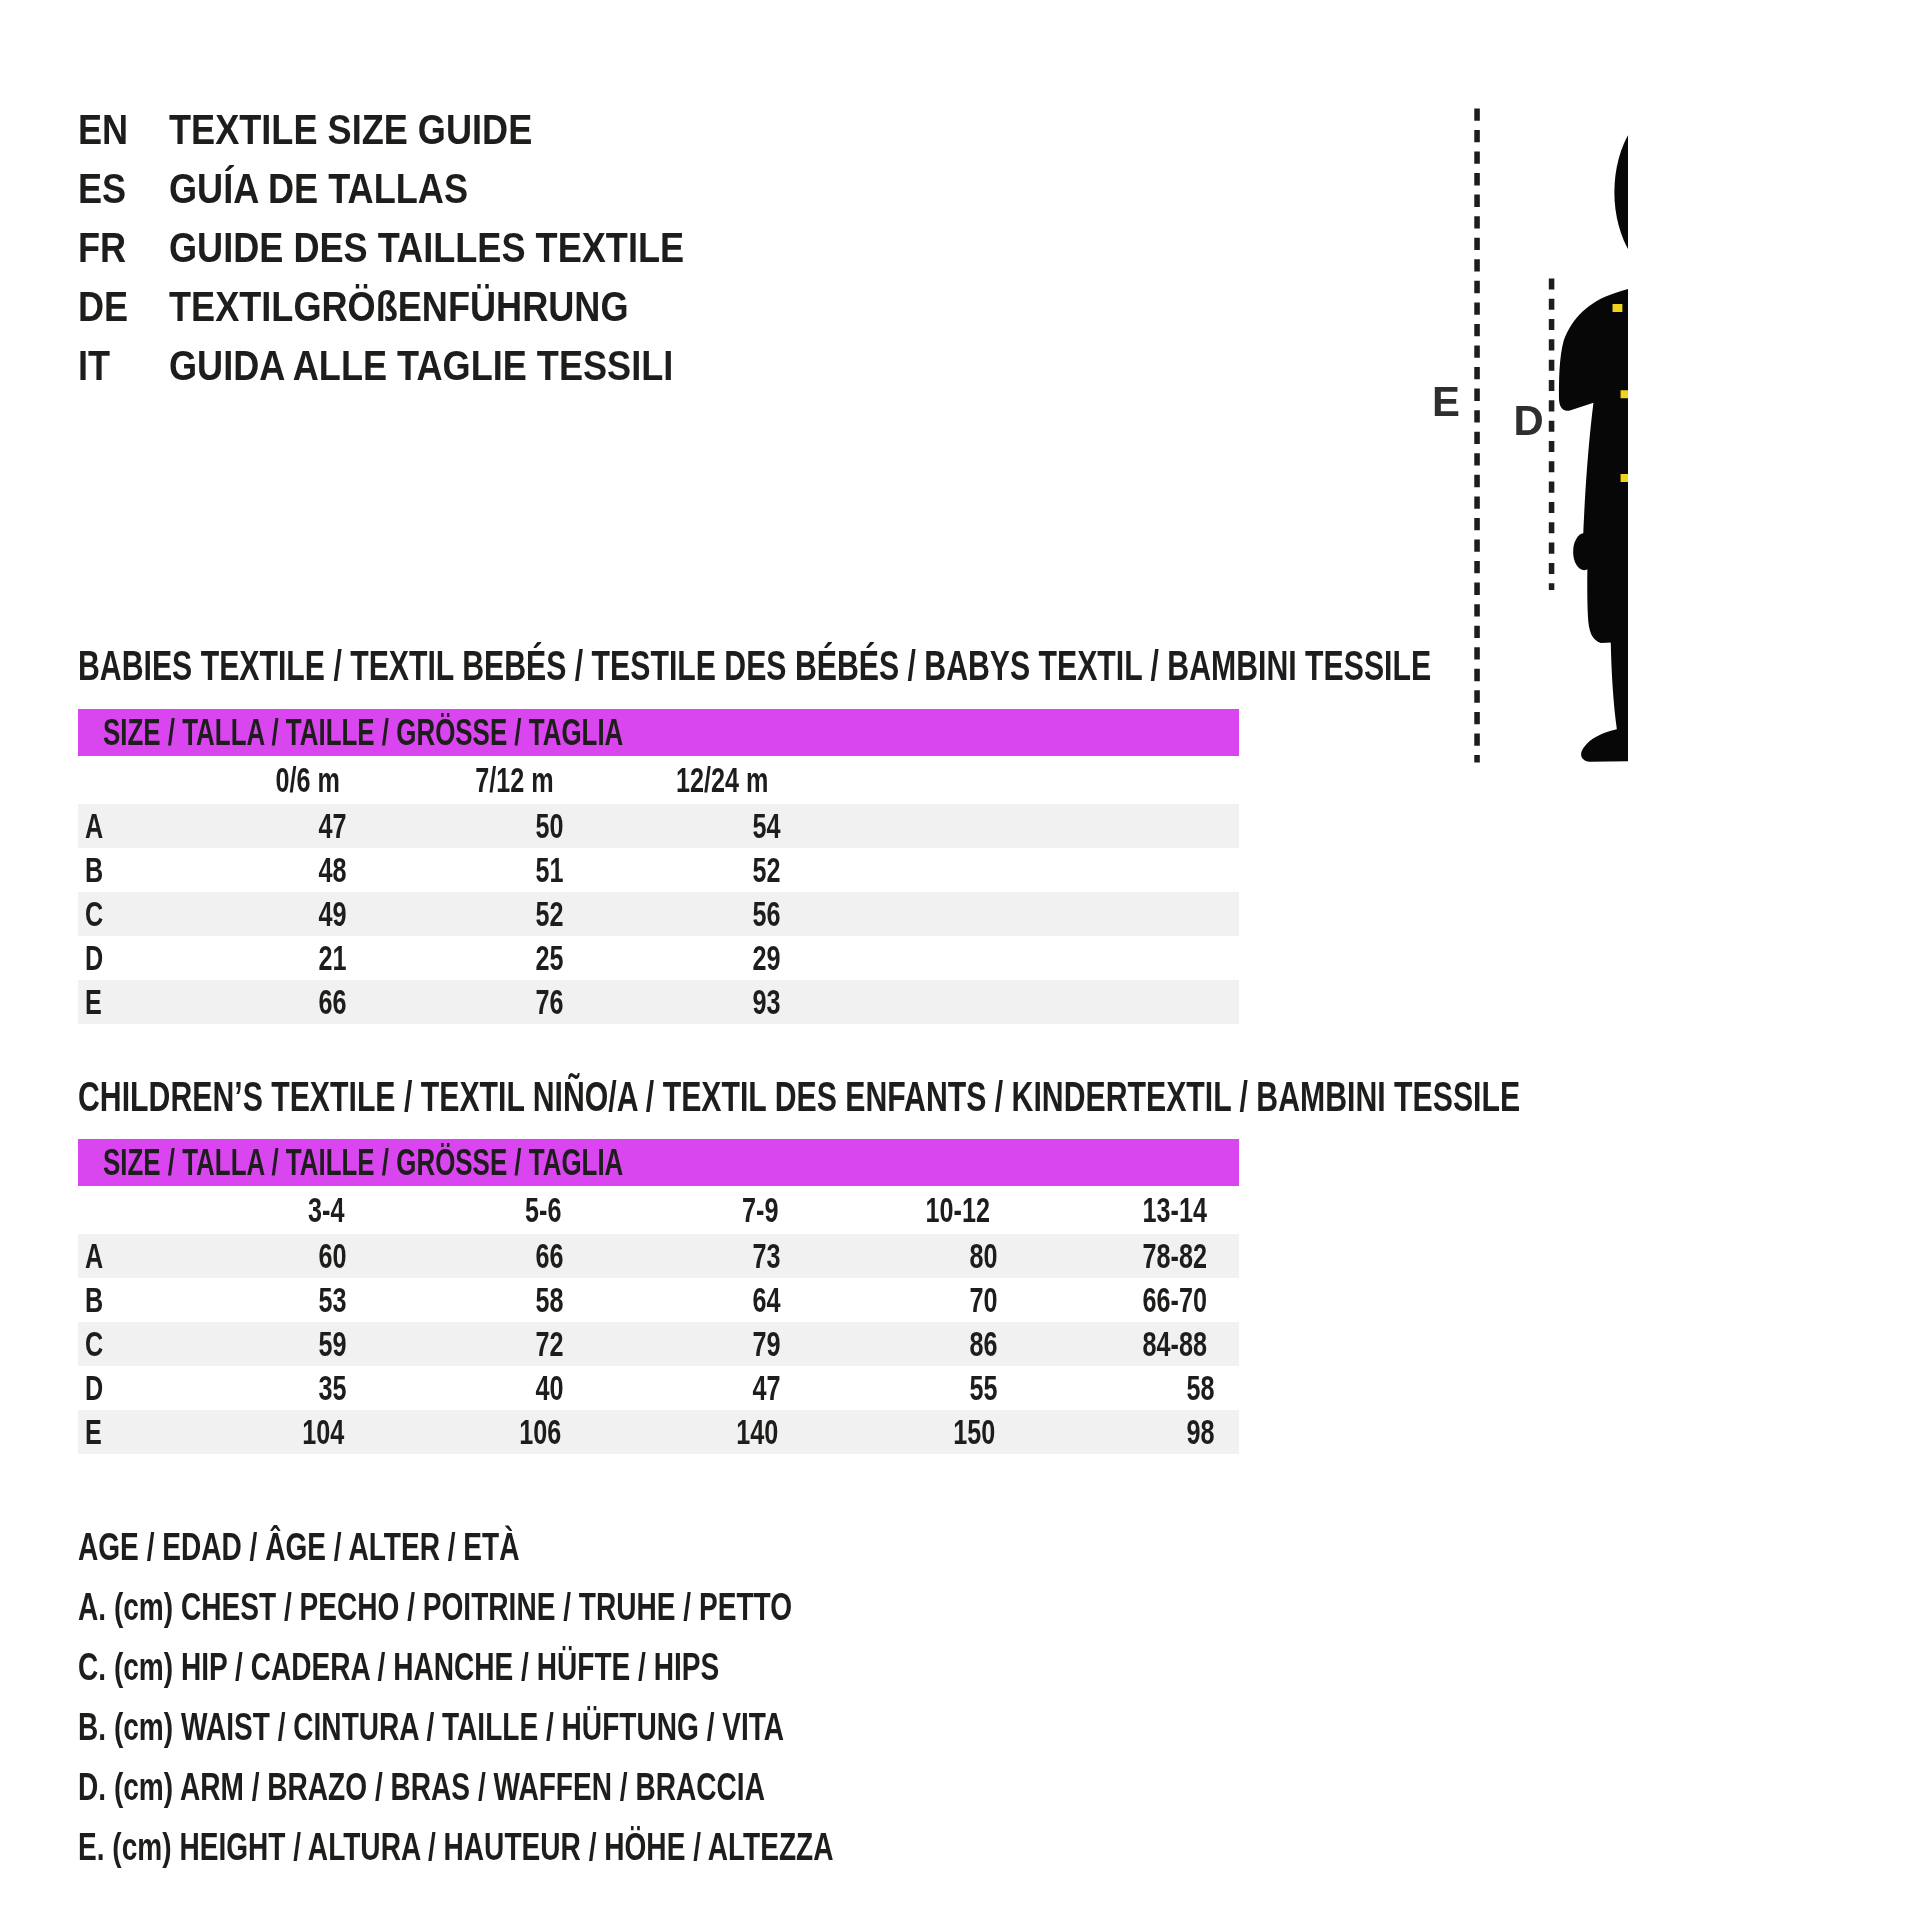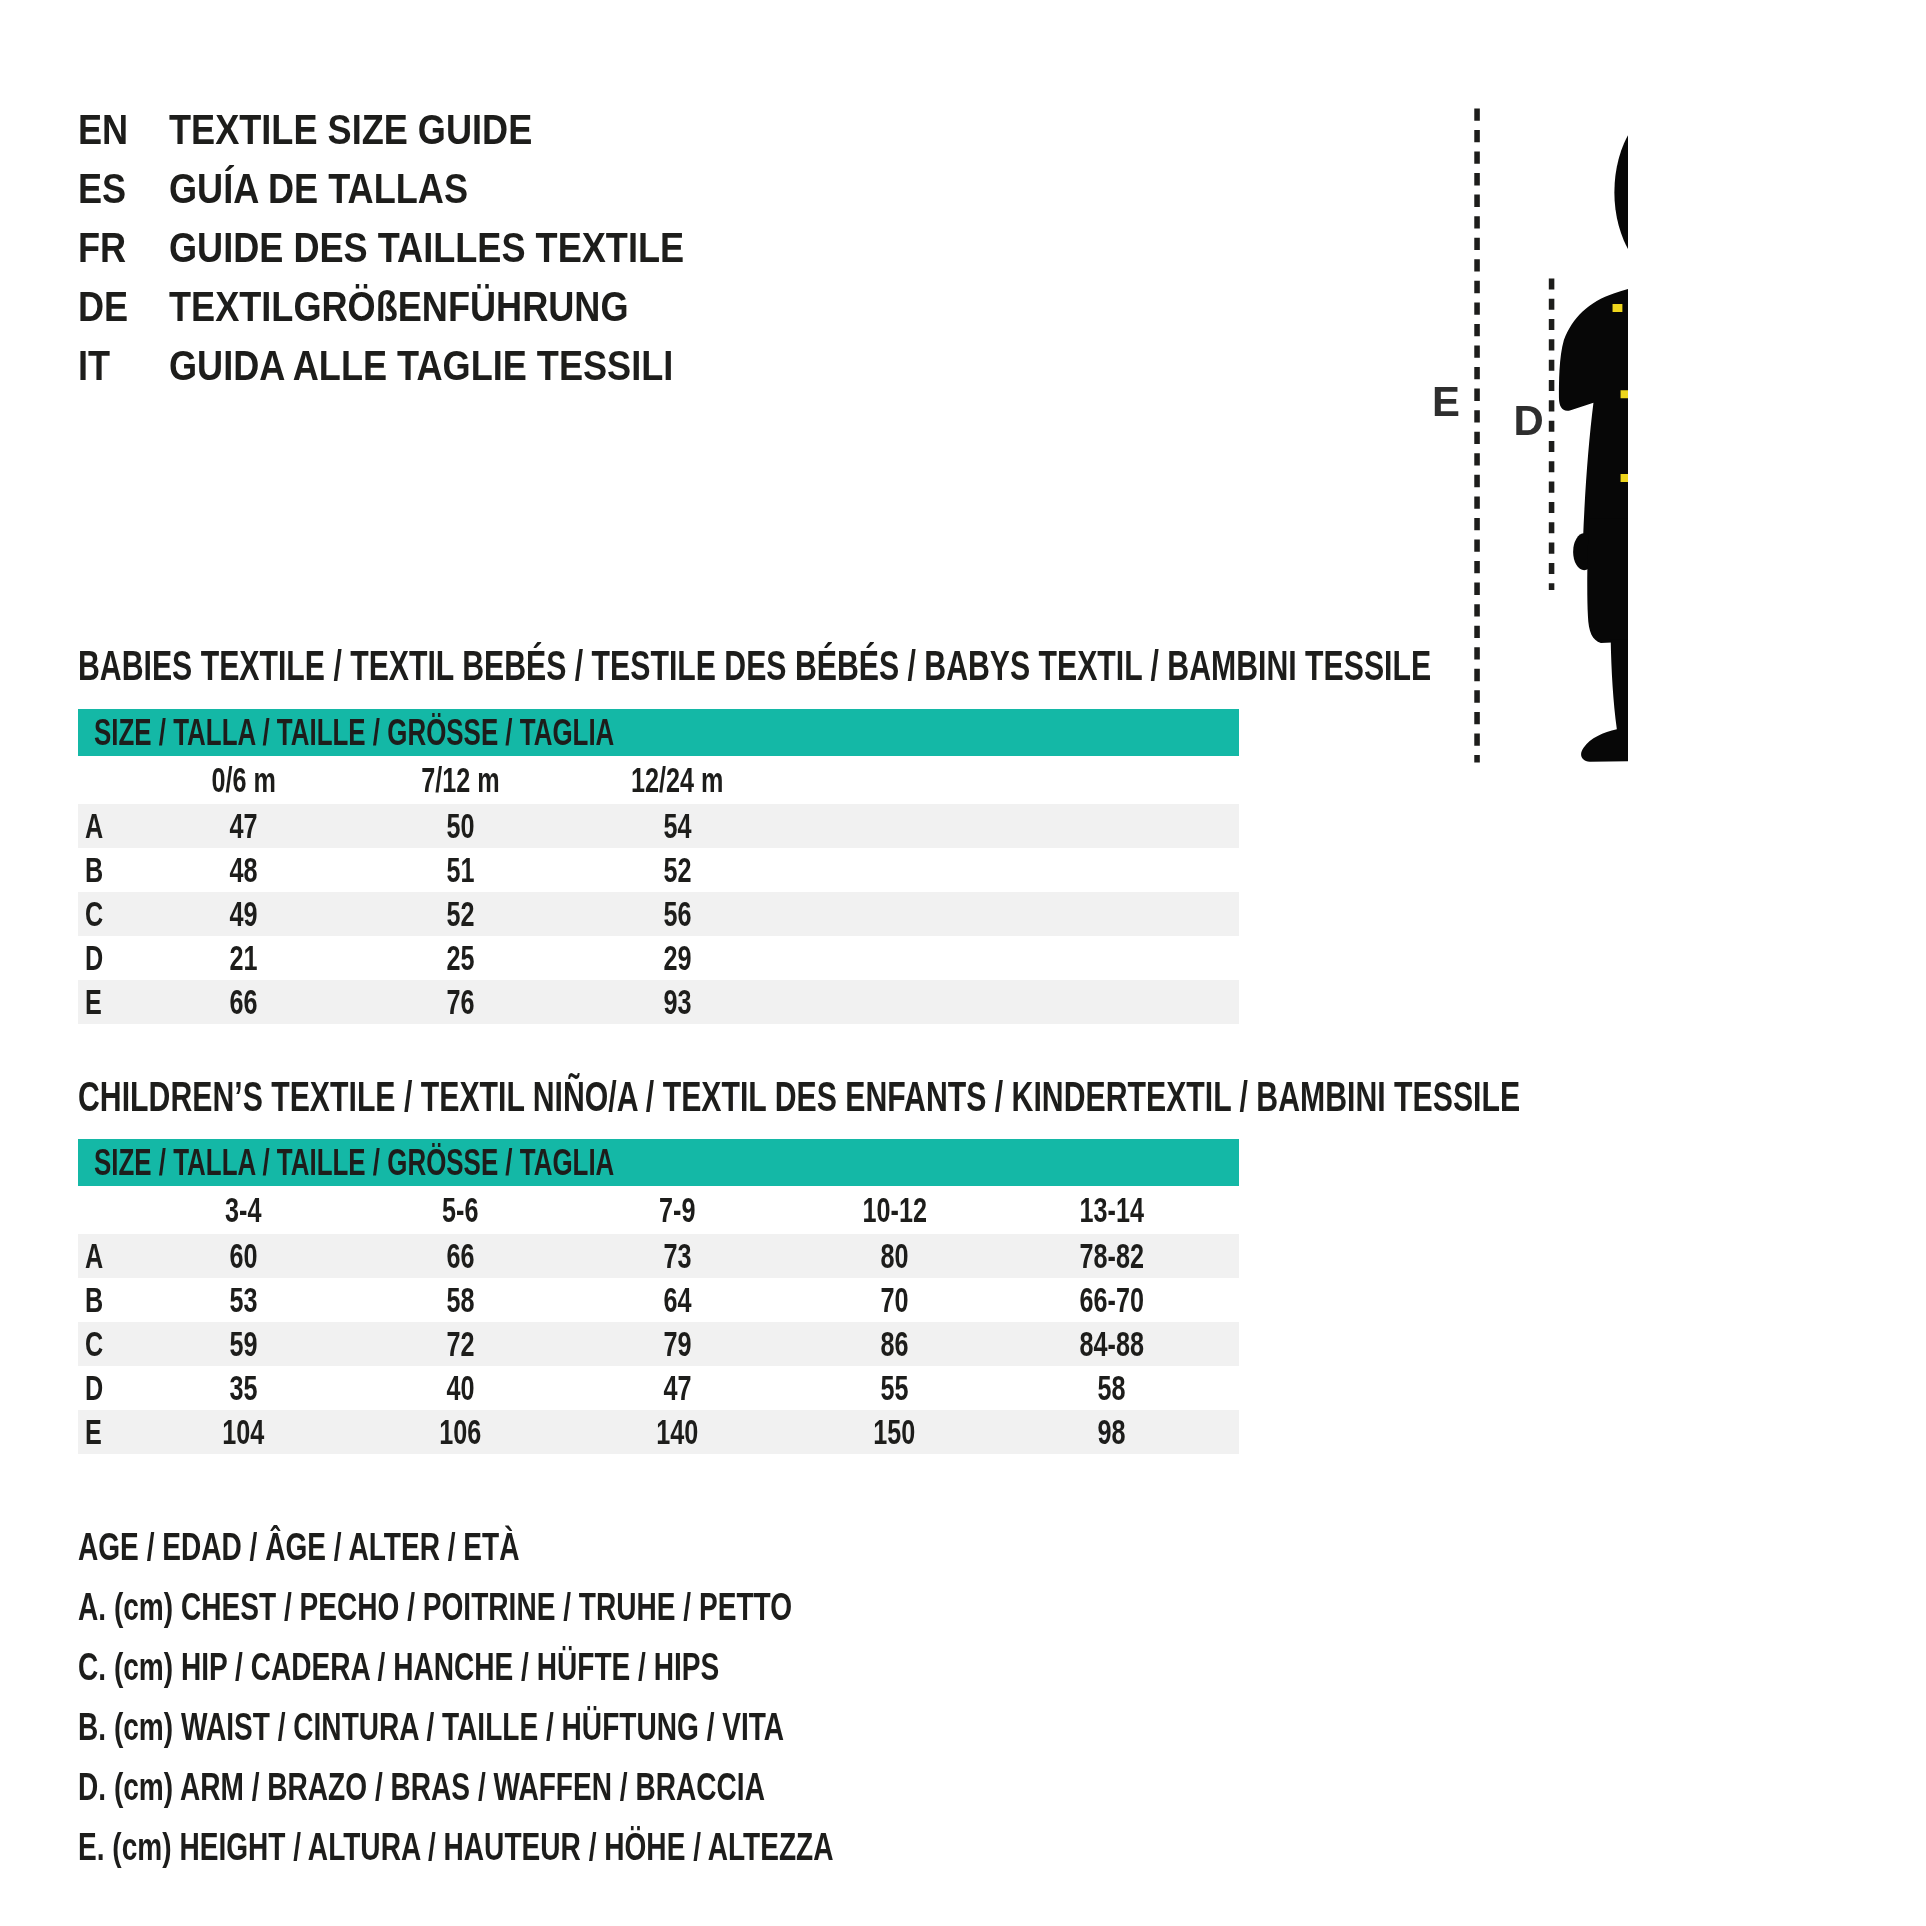--- a/index.html
+++ b/index.html
@@ -16,29 +16,29 @@
   .lang-code{width:91px;}
   
   .section-heading{position:absolute;left:78px;font-size:42px;}
   #babies-heading{top:642px;}
   #children-heading{top:1073px;}
 
   
   .size-table{position:absolute;left:78px;width:1161px;}
   #babies-table{top:709px;}
   #children-table{top:1139px;}
-  .size-band{height:47px;background:#14b8a6;display:flex;align-items:center;padding-left:16px;
+  .size-band{height:47px;background:#d946ef;display:flex;align-items:center;padding-left:25px;
              font-size:36px;box-sizing:border-box;}
   .grid-row{display:grid;align-items:center;font-size:35px;}
   .grid-row.b3{grid-template-columns:57px 217px 217px 217px;}
   .grid-row.b5{grid-template-columns:57px 217px 217px 217px 217px 217px;}
   .colhead-row{height:48px;}
   .data-row{height:44px;}
   .data-row.striped{background:#f1f1f1;}
-  .cell{text-align:center;}
+  .cell{text-align:right;}
   .rowlabel{text-align:left;padding-left:7.4px;}
 
   
   .legend-block{position:absolute;left:78px;top:1517px;}
   .legend-line{height:60px;display:flex;align-items:center;font-size:39px;}
 
   
   #figure-svg{position:absolute;left:1405px;top:86px;}
 </style>
 </head>

